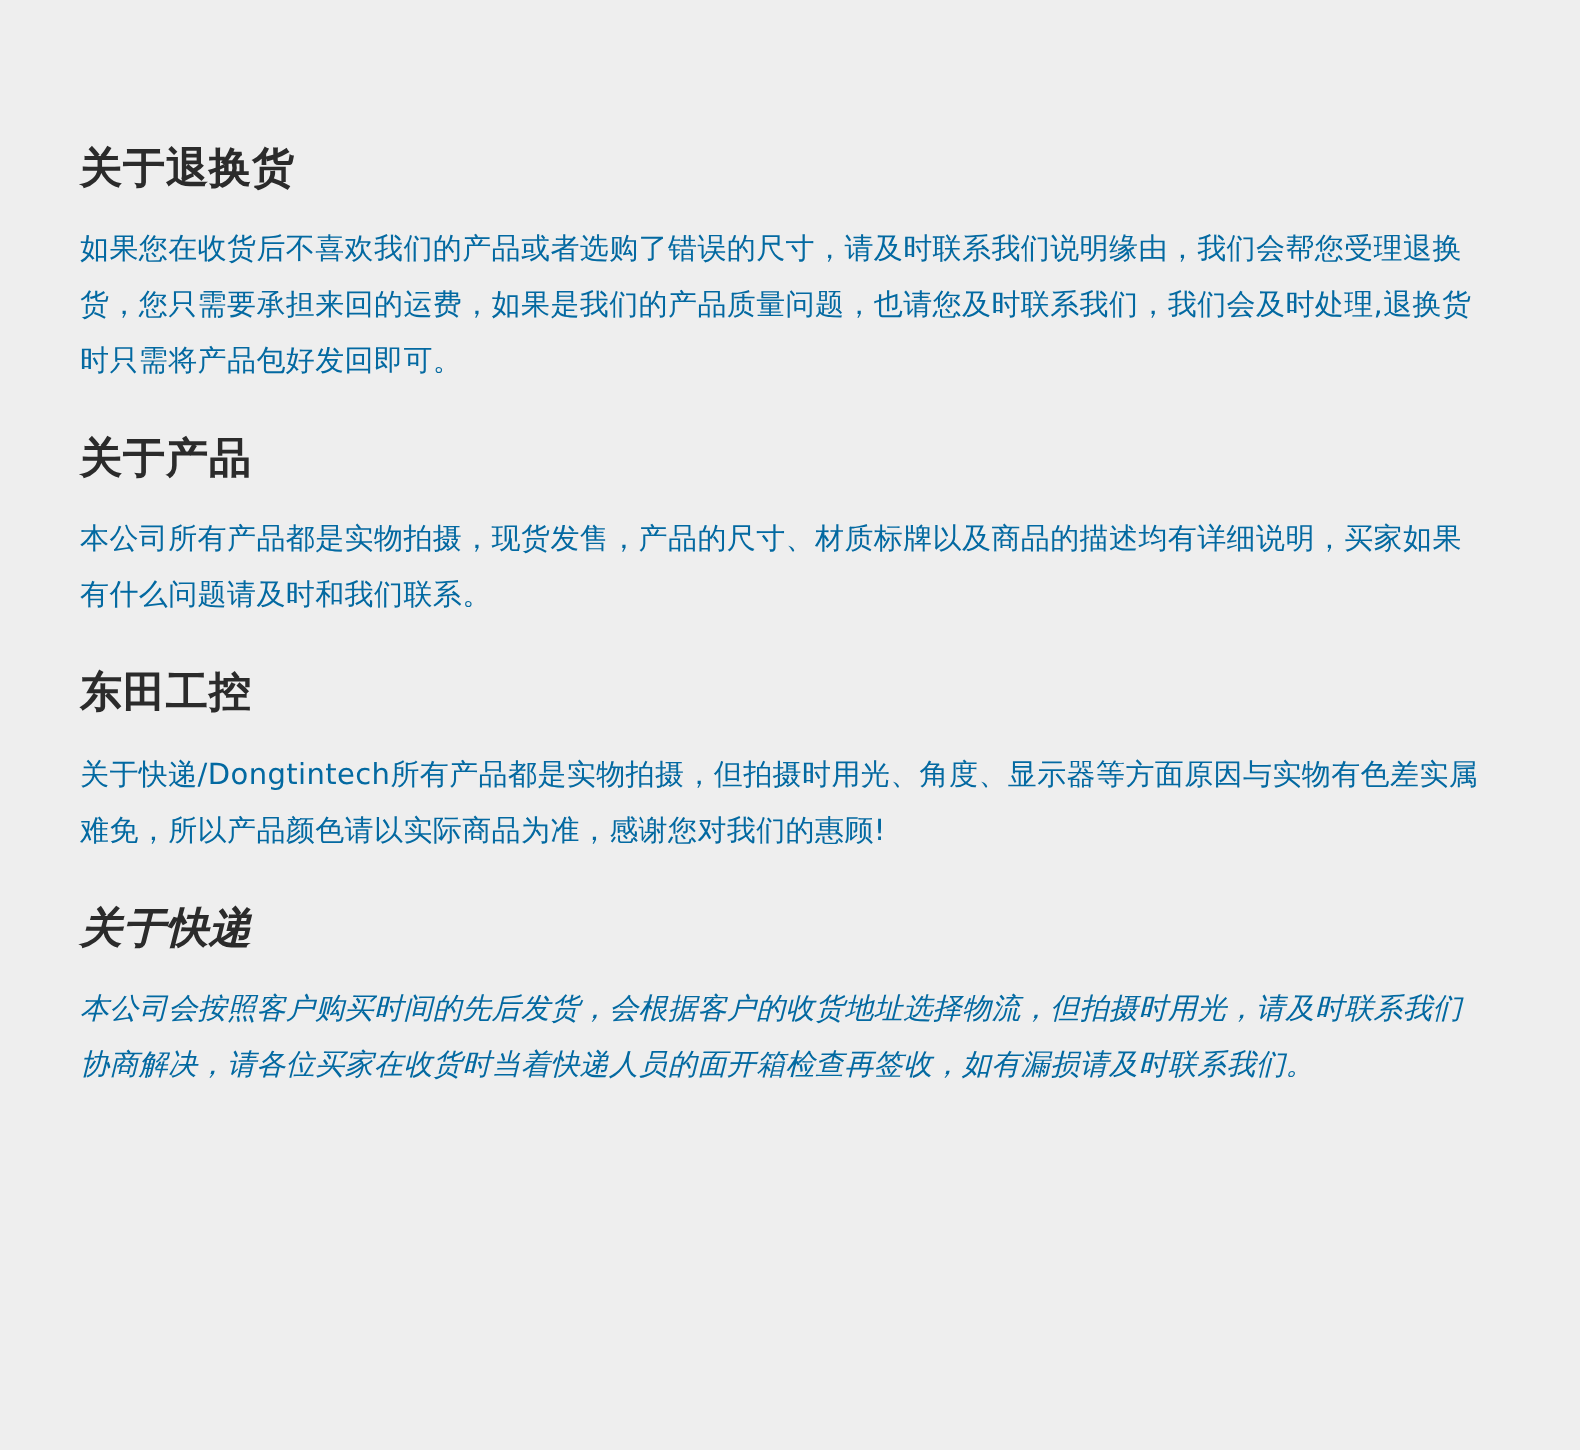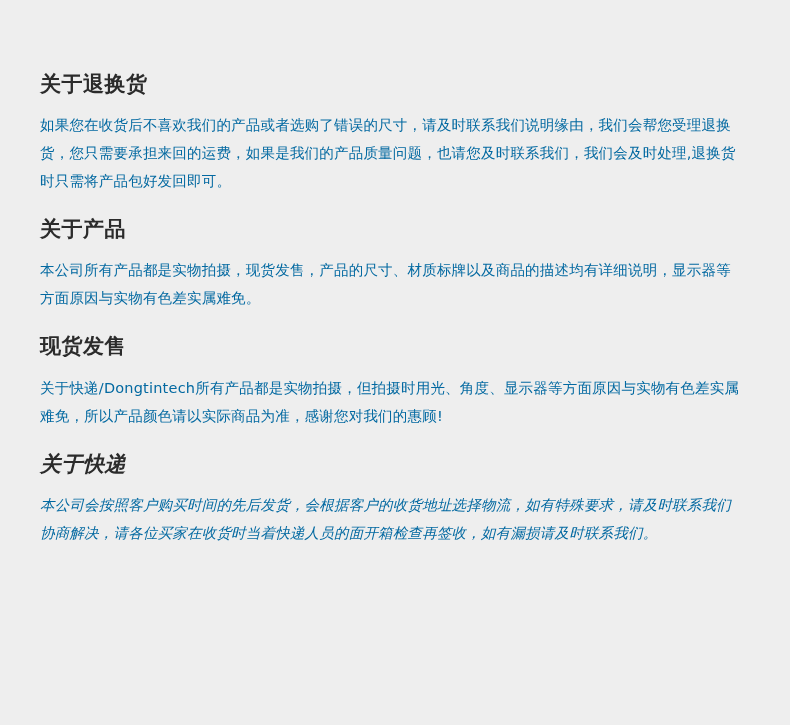--- a/index.html
+++ b/index.html
@@ -53,26 +53,26 @@
 
 <div class="page">
 
   <div class="section sec-returns">
     <h2 class="section-title">关于退换货</h2>
     <p class="section-body">如果您在收货后不喜欢我们的产品或者选购了错误的尺寸，请及时联系我们说明缘由，我们会帮您受理退换货，您只需要承担来回的运费，如果是我们的产品质量问题，也请您及时联系我们，我们会及时处理,退换货时只需将产品包好发回即可。</p>
   </div>
 
   <div class="section sec-product">
     <h2 class="section-title">关于产品</h2>
-    <p class="section-body">本公司所有产品都是实物拍摄，现货发售，产品的尺寸、材质标牌以及商品的描述均有详细说明，显示器等方面原因与实物有色差实属难免。</p>
+    <p class="section-body">本公司所有产品都是实物拍摄，现货发售，产品的尺寸、材质标牌以及商品的描述均有详细说明，买家如果有什么问题请及时和我们联系。</p>
   </div>
 
   <div class="section sec-color">
-    <h2 class="section-title">现货发售</h2>
+    <h2 class="section-title">东田工控</h2>
     <p class="section-body">关于快递/Dongtintech所有产品都是实物拍摄，但拍摄时用光、角度、显示器等方面原因与实物有色差实属难免，所以产品颜色请以实际商品为准，感谢您对我们的惠顾!</p>
   </div>
 
   <div class="section sec-express">
     <h2 class="section-title">关于快递</h2>
-    <p class="section-body">本公司会按照客户购买时间的先后发货，会根据客户的收货地址选择物流，如有特殊要求，请及时联系我们协商解决，请各位买家在收货时当着快递人员的面开箱检查再签收，如有漏损请及时联系我们。</p>
+    <p class="section-body">本公司会按照客户购买时间的先后发货，会根据客户的收货地址选择物流，但拍摄时用光，请及时联系我们协商解决，请各位买家在收货时当着快递人员的面开箱检查再签收，如有漏损请及时联系我们。</p>
   </div>
 
 </div>
 
 </body></html>

